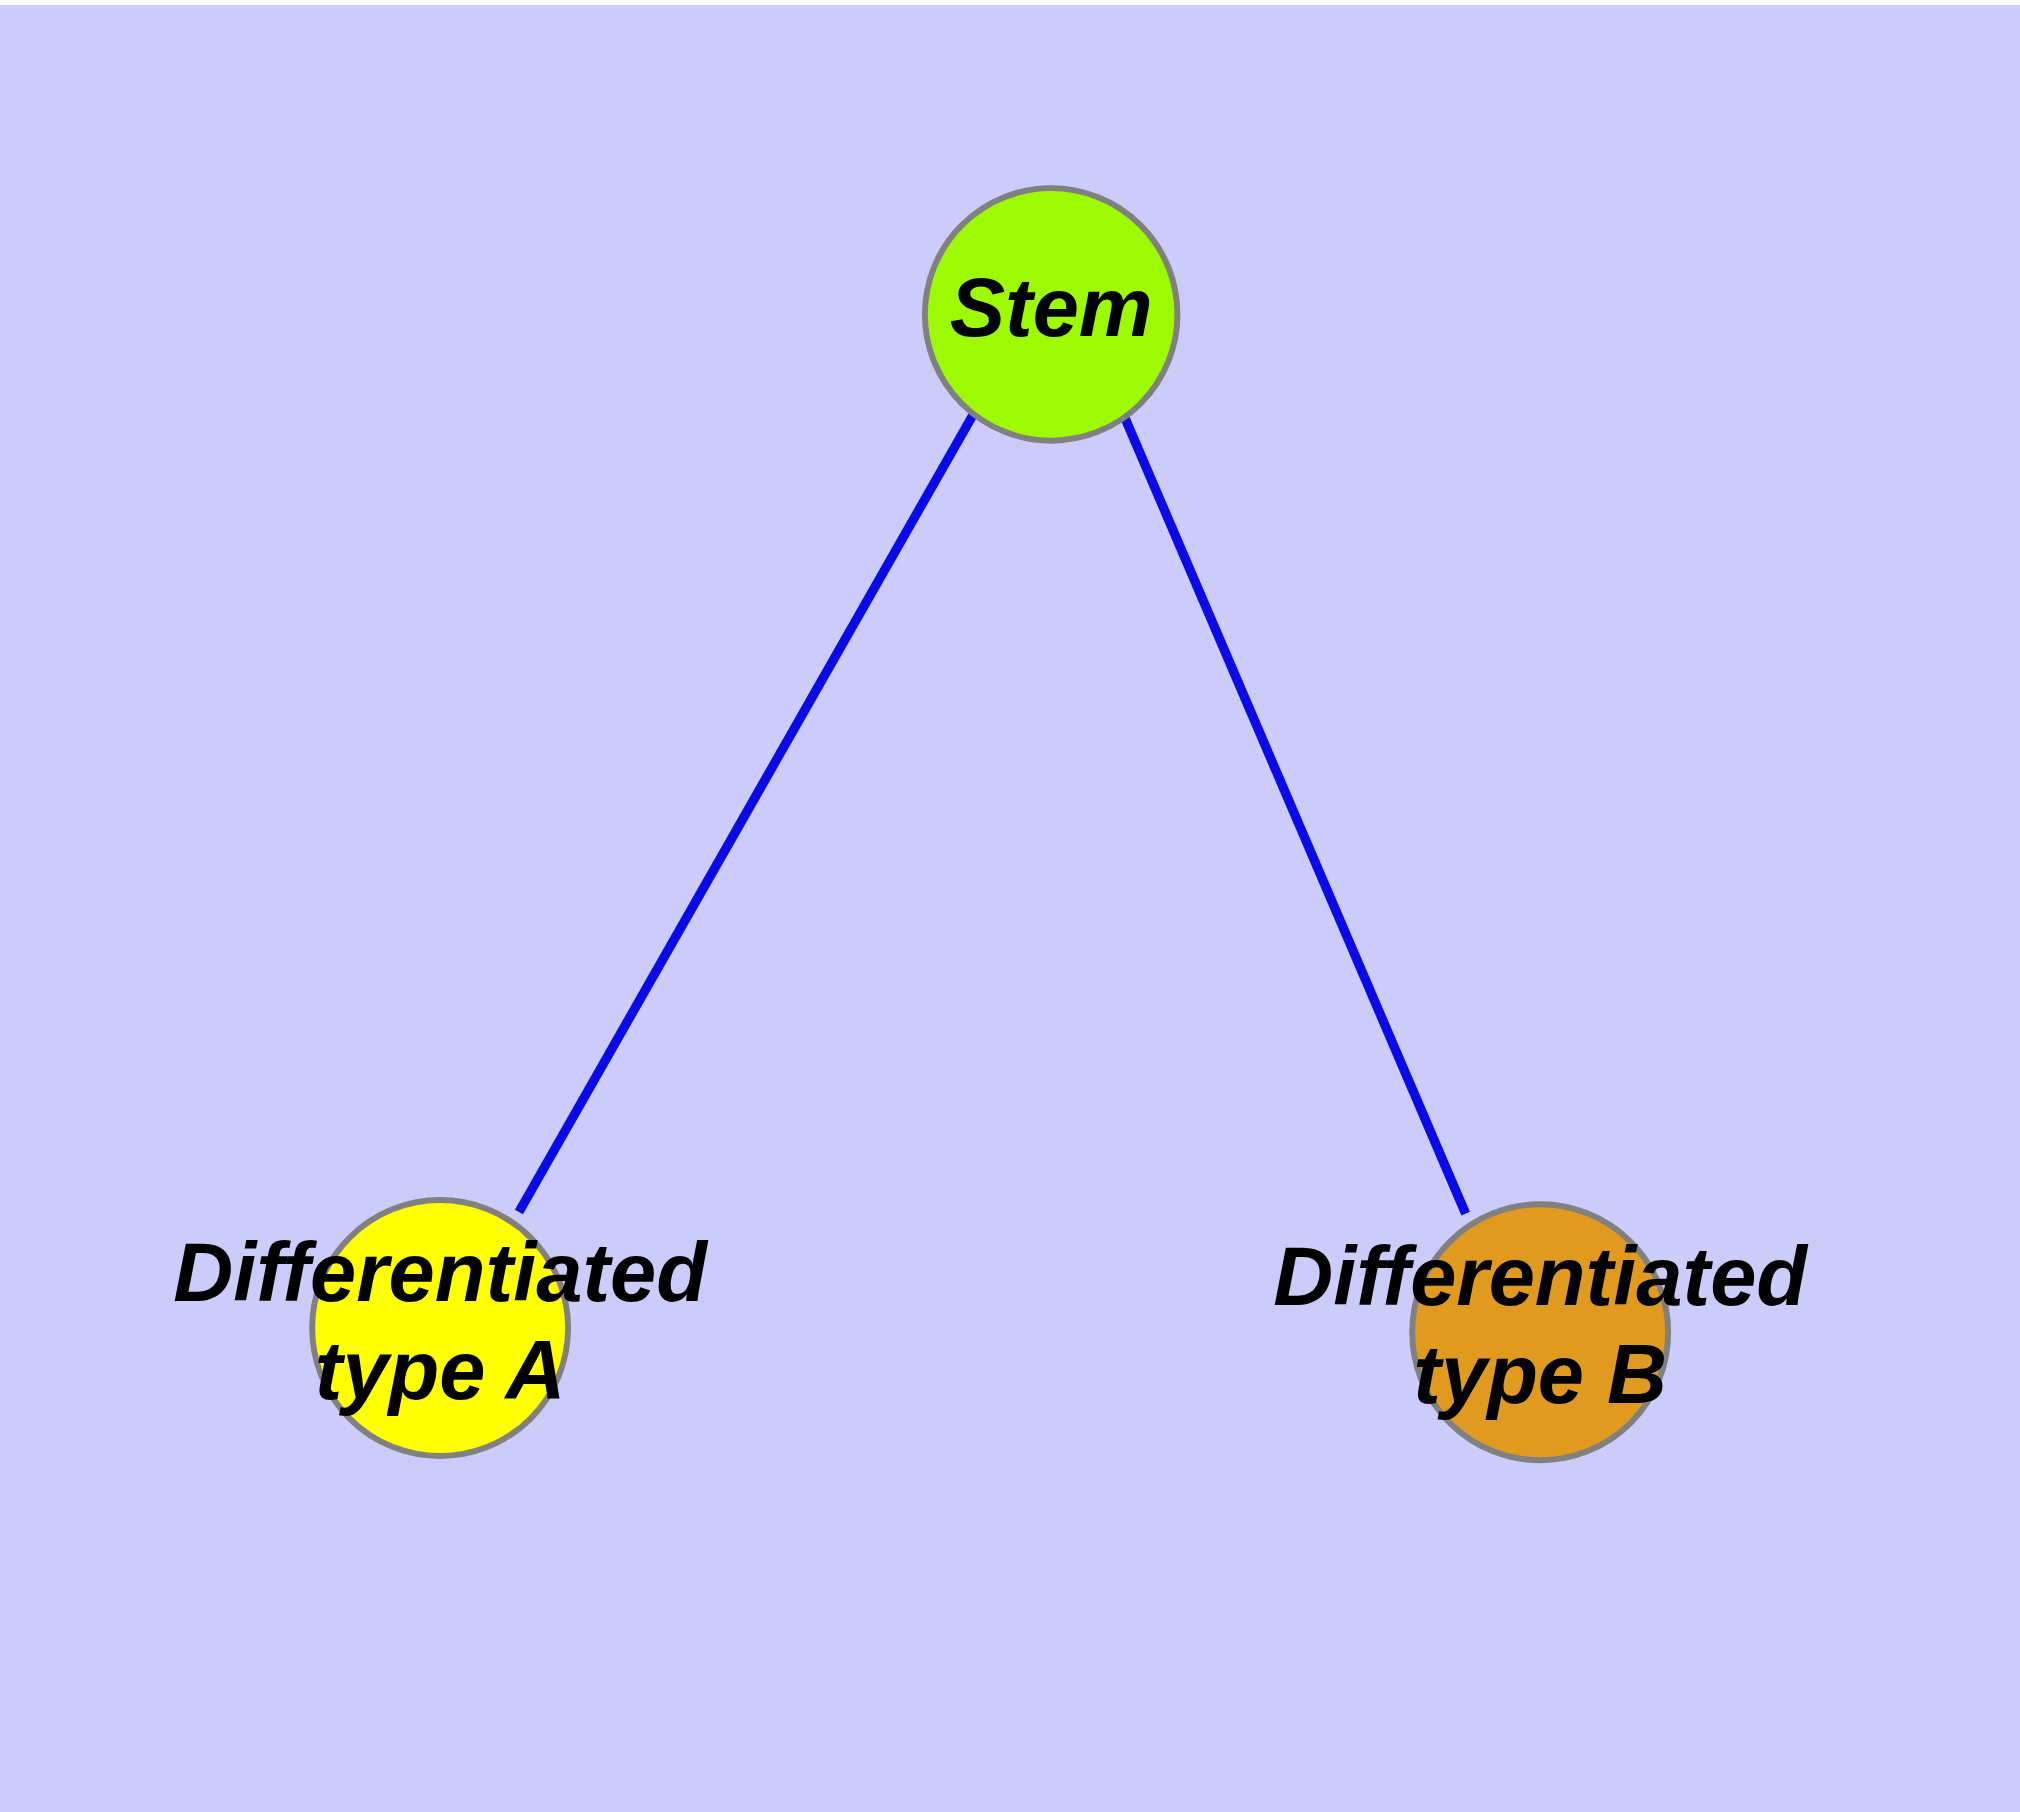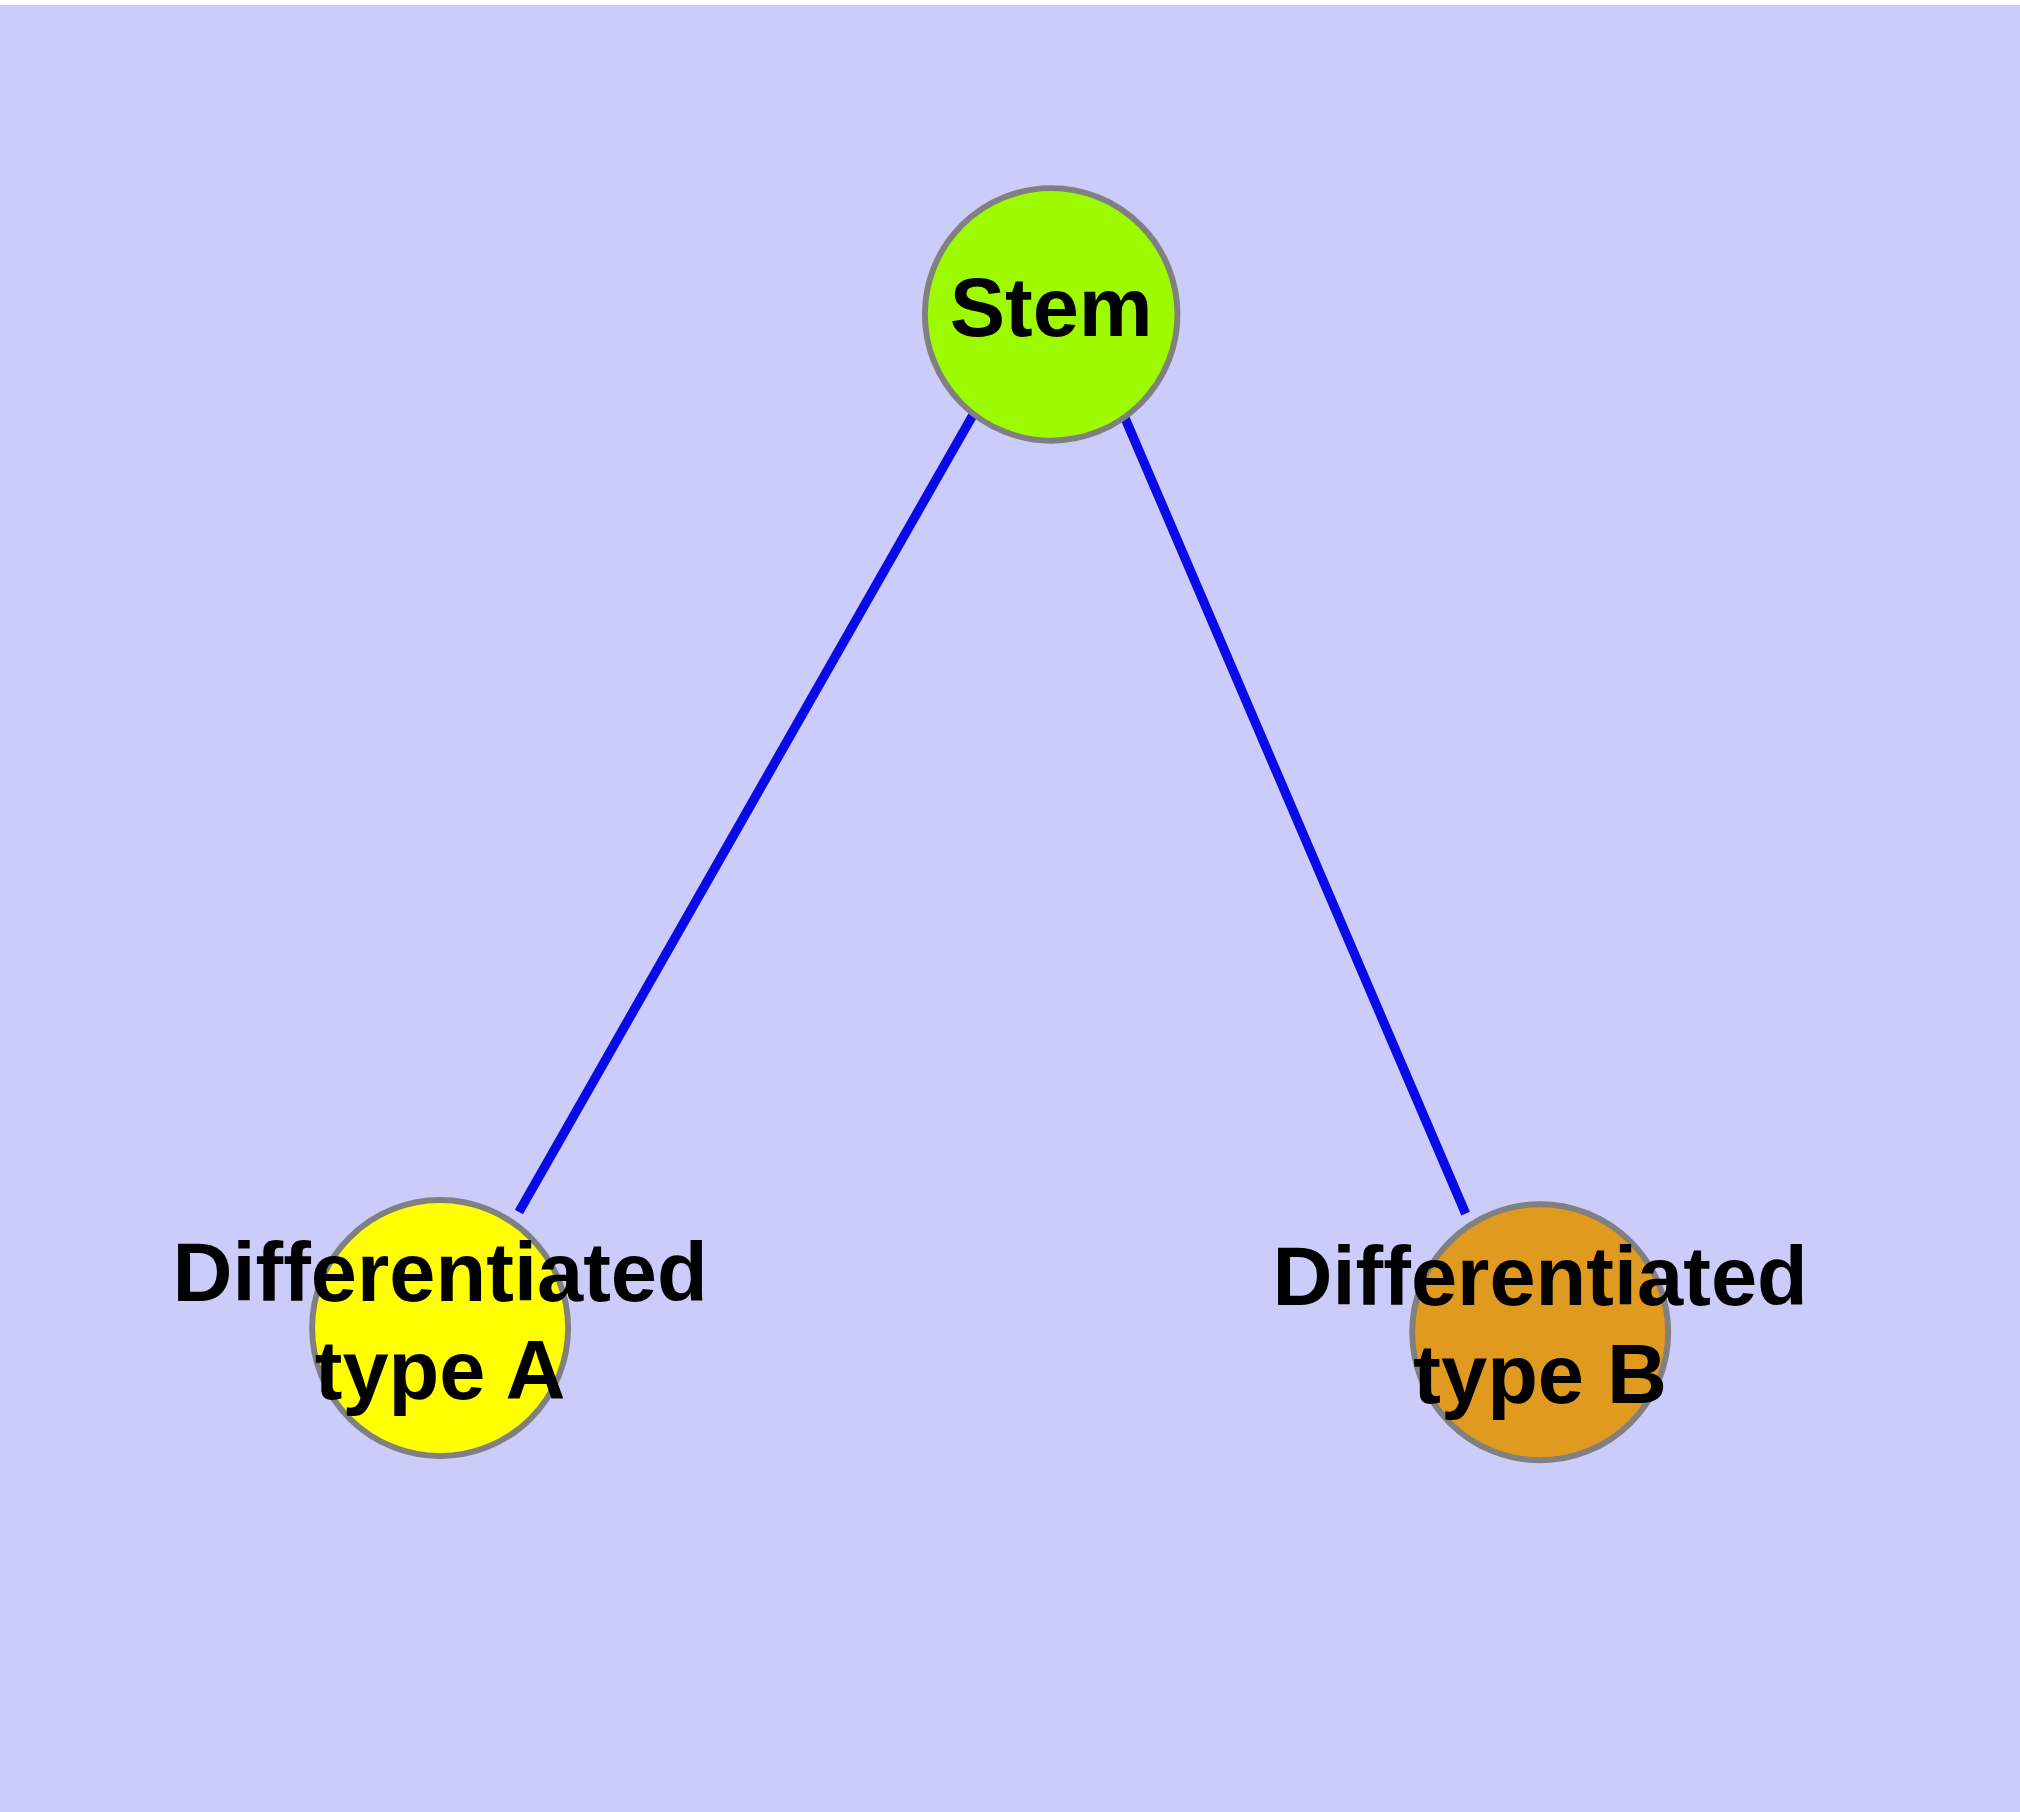--- a/index.html
+++ b/index.html
@@ -35,21 +35,21 @@
     font-weight: bold;
     font-size: 98px;
     fill: #000000;
     text-anchor: middle;
     dominant-baseline: middle;
   }
 </style>
 </head>
 <body>
 
-<div id="canvas" style="width: 2021px; height: 1812px;">
+<div id="canvas" style="width: 2021px; height: 1812px; font-style: italic;">
 
   <div id="bg-rect" style="background: rgb(204, 204, 250); width: 2021px; height: 1807px;"></div>
 
   <svg id="graph-svg" viewBox="0 0 2384 2138" xmlns="http://www.w3.org/2000/svg">
 
     <g>
       <line x1="1148" y1="489" x2="612" y2="1430" stroke="#0a0ae6" stroke-width="11" stroke-linecap="butt" id="edge0"></line>
       <line x1="1327" y1="493" x2="1729" y2="1432" stroke="#0a0ae6" stroke-width="11" stroke-linecap="butt" id="edge1"></line>
     </g>
 

